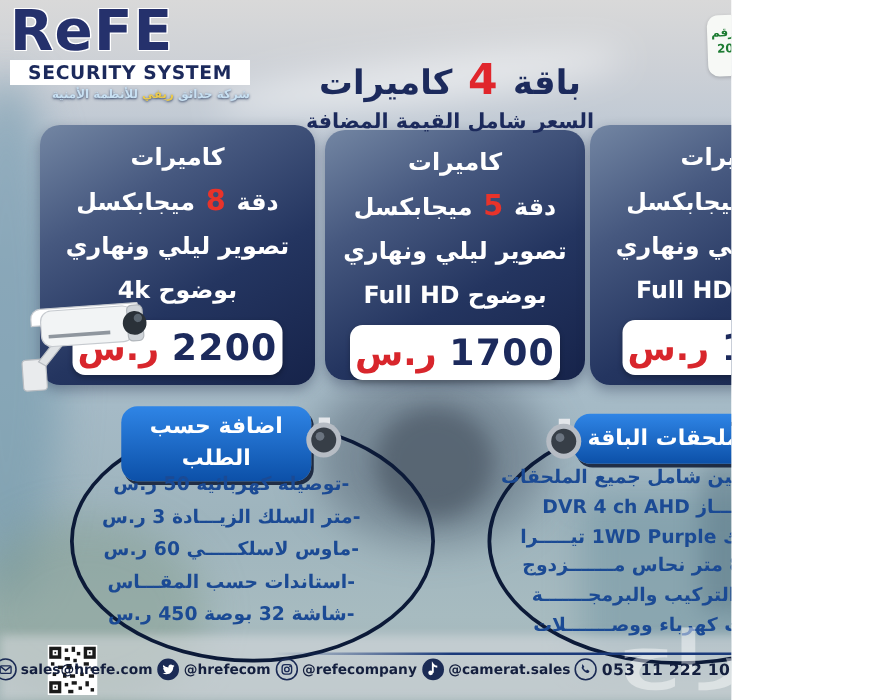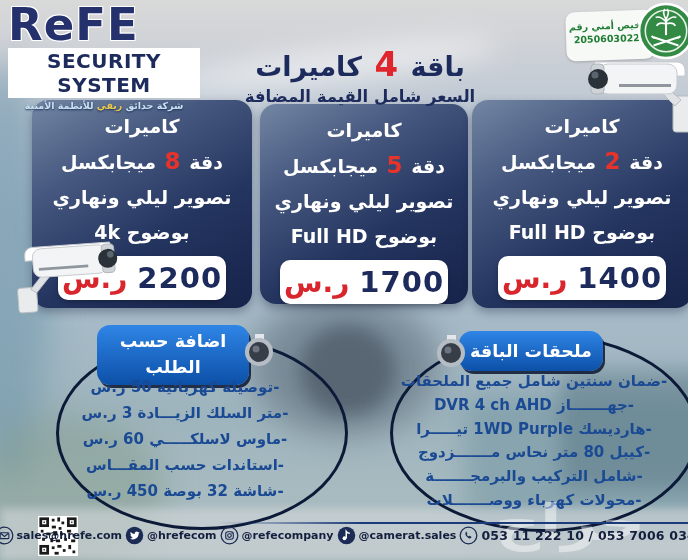--- a/index.html
+++ b/index.html
@@ -1,34 +1,34 @@
 <!DOCTYPE html>
 <html lang="ar"><head>
 <meta charset="utf-8">
 <style>
   html,body{margin:0;padding:0;}
   body{font-family:"DejaVu Sans",sans-serif;}
-  #stage{position:relative;width:688px;height:560px;overflow:hidden;
+  #stage{position:relative;width:585px;height:560px;overflow:hidden;
     background:linear-gradient(180deg,#d9d9d9 0%,#ccd0d6 10%,#bac6d3 22%,#aabccb 40%,#a5bac6 58%,#9eb4bd 74%,#a7bbc0 88%,#a2b4b7 100%);}
   .blob{position:absolute;border-radius:50%;pointer-events:none;}
   #blob-left-teal{left:-40px;top:60px;width:90px;height:420px;background:rgba(110,150,170,.55);filter:blur(16px);}
   #blob-streak{left:170px;top:48px;width:330px;height:34px;background:rgba(255,255,255,.55);filter:blur(14px);transform:rotate(-7deg);}
   #blob-center-dark{left:250px;top:295px;width:190px;height:140px;background:rgba(70,85,100,.45);filter:blur(16px);}
   #blob-dome{left:300px;top:325px;width:95px;height:90px;background:rgba(55,65,80,.5);filter:blur(9px);}
   #blob-monitors{left:465px;top:395px;width:250px;height:135px;background:rgba(110,145,160,.5);filter:blur(14px);border-radius:12px;}
   #blob-monitor2{left:560px;top:370px;width:150px;height:120px;background:rgba(75,105,120,.4);filter:blur(10px);border-radius:10px;}
   #blob-green{left:-25px;top:415px;width:190px;height:150px;background:rgba(125,150,130,.42);filter:blur(16px);}
   #blob-footer{left:0;top:508px;width:700px;height:52px;background:rgba(218,221,224,.55);filter:blur(4px);border-radius:0;}
 
   
   #logo{position:absolute;left:8px;top:2px;width:196px;z-index:5;}
   #logo-name{font-size:45px;line-height:46px;font-weight:900;color:#25316c;letter-spacing:1px;
     text-shadow:1px 1px 0 #fff,-1px -1px 0 #fff,1px -1px 0 #fff,-1px 1px 0 #fff;}
-  #logo-strip{background:#fff;color:#1c2a5c;font-weight:bold;font-size:20px;letter-spacing:.5px;text-align:center;padding:1px 0;width:192px;}
-  #logo-tag{font-size:9.5px;text-align:center;width:192px;color:#c8e0f2;font-weight:bold;margin-top:2px;direction:rtl;
+  #logo-strip{background:#fff;color:#1c2a5c;font-weight:bold;font-size:15px;letter-spacing:.5px;text-align:center;padding:1px 0;width:192px;}
+  #logo-tag{font-size:9.5px;width:192px;color:#c8e0f2;font-weight:bold;margin-top:2px;direction:rtl;
     text-shadow:0 1px 2px rgba(20,40,80,.85);}
   #logo-tag .mid{color:#e9c94d;}
 
   
   #title-block{position:absolute;left:222px;top:28px;width:276px;text-align:center;direction:rtl;color:#1c2a5c;z-index:5;margin-top:16px;}
   #title-main{font-size:27px;font-weight:bold;}
   #title-main .num{color:#e0262c;font-size:34px;padding:0 3px;}
   #title-sub{font-size:16.5px;font-weight:bold;margin-top:3px;}
 
   

